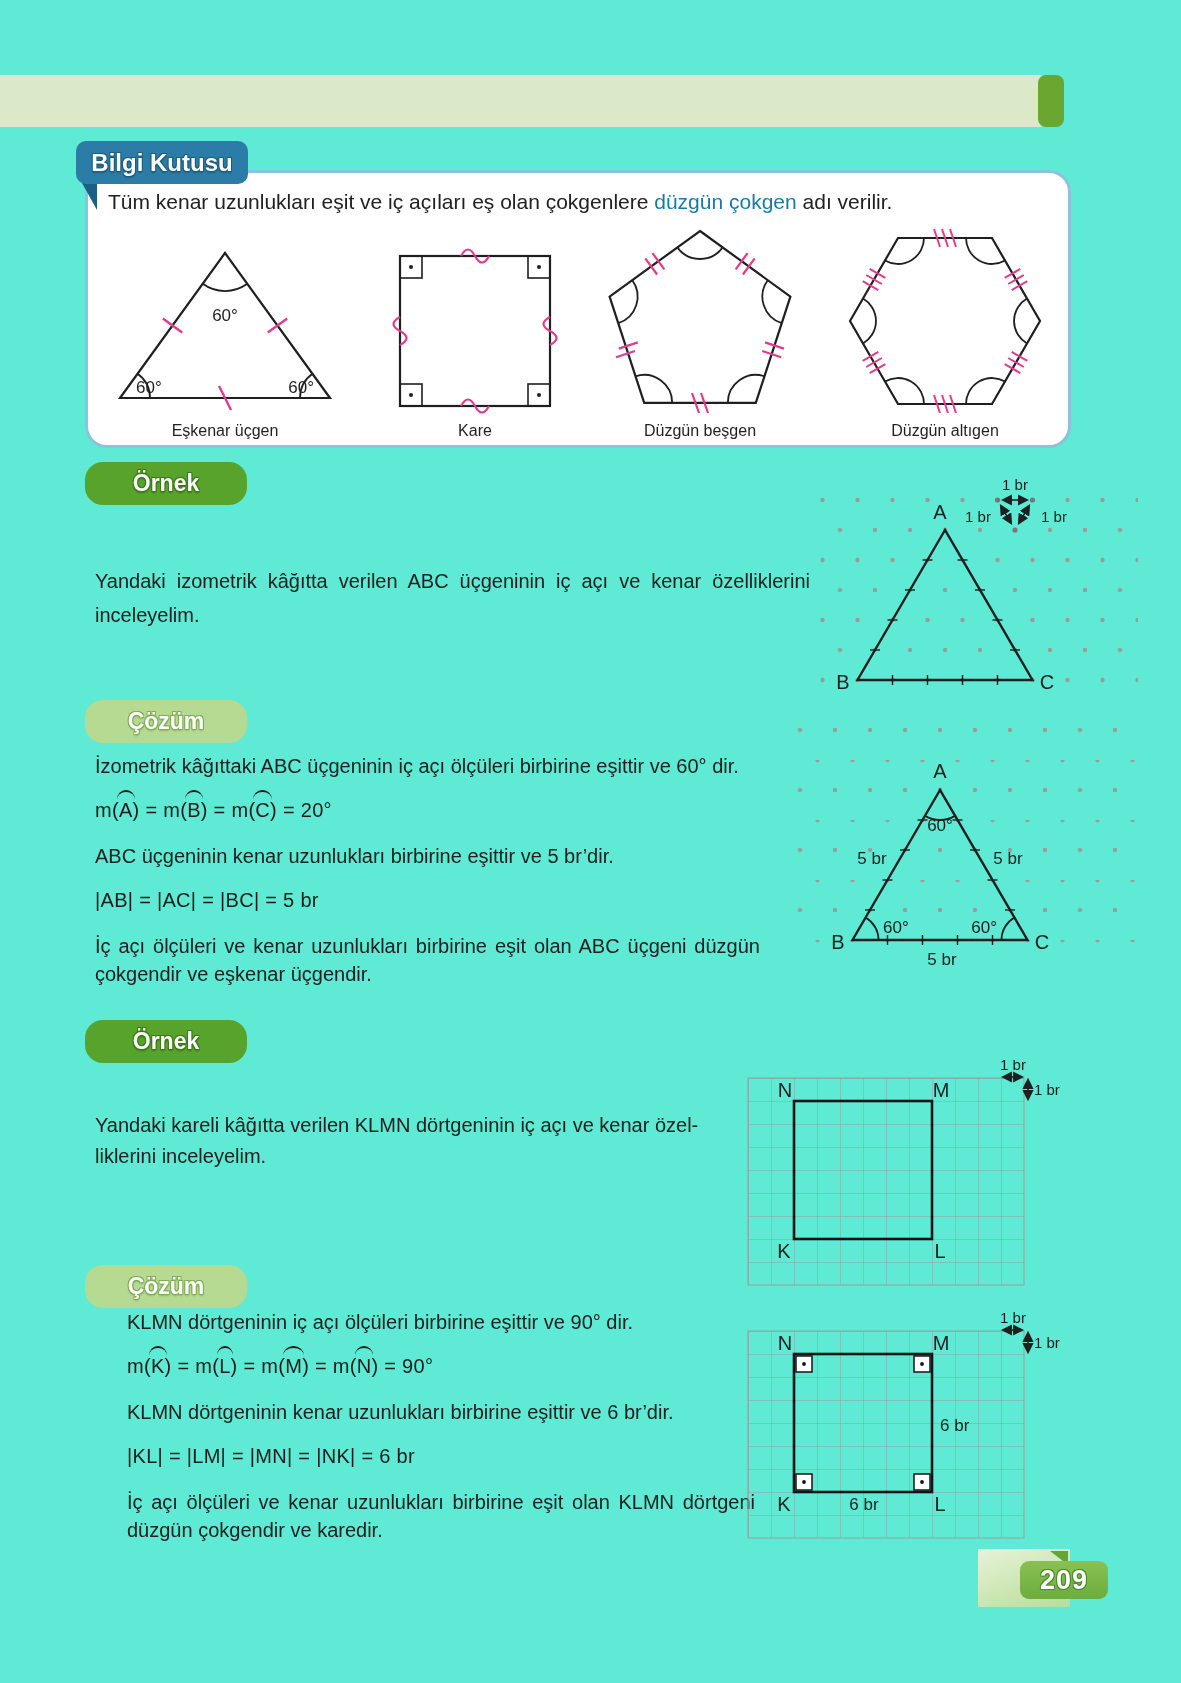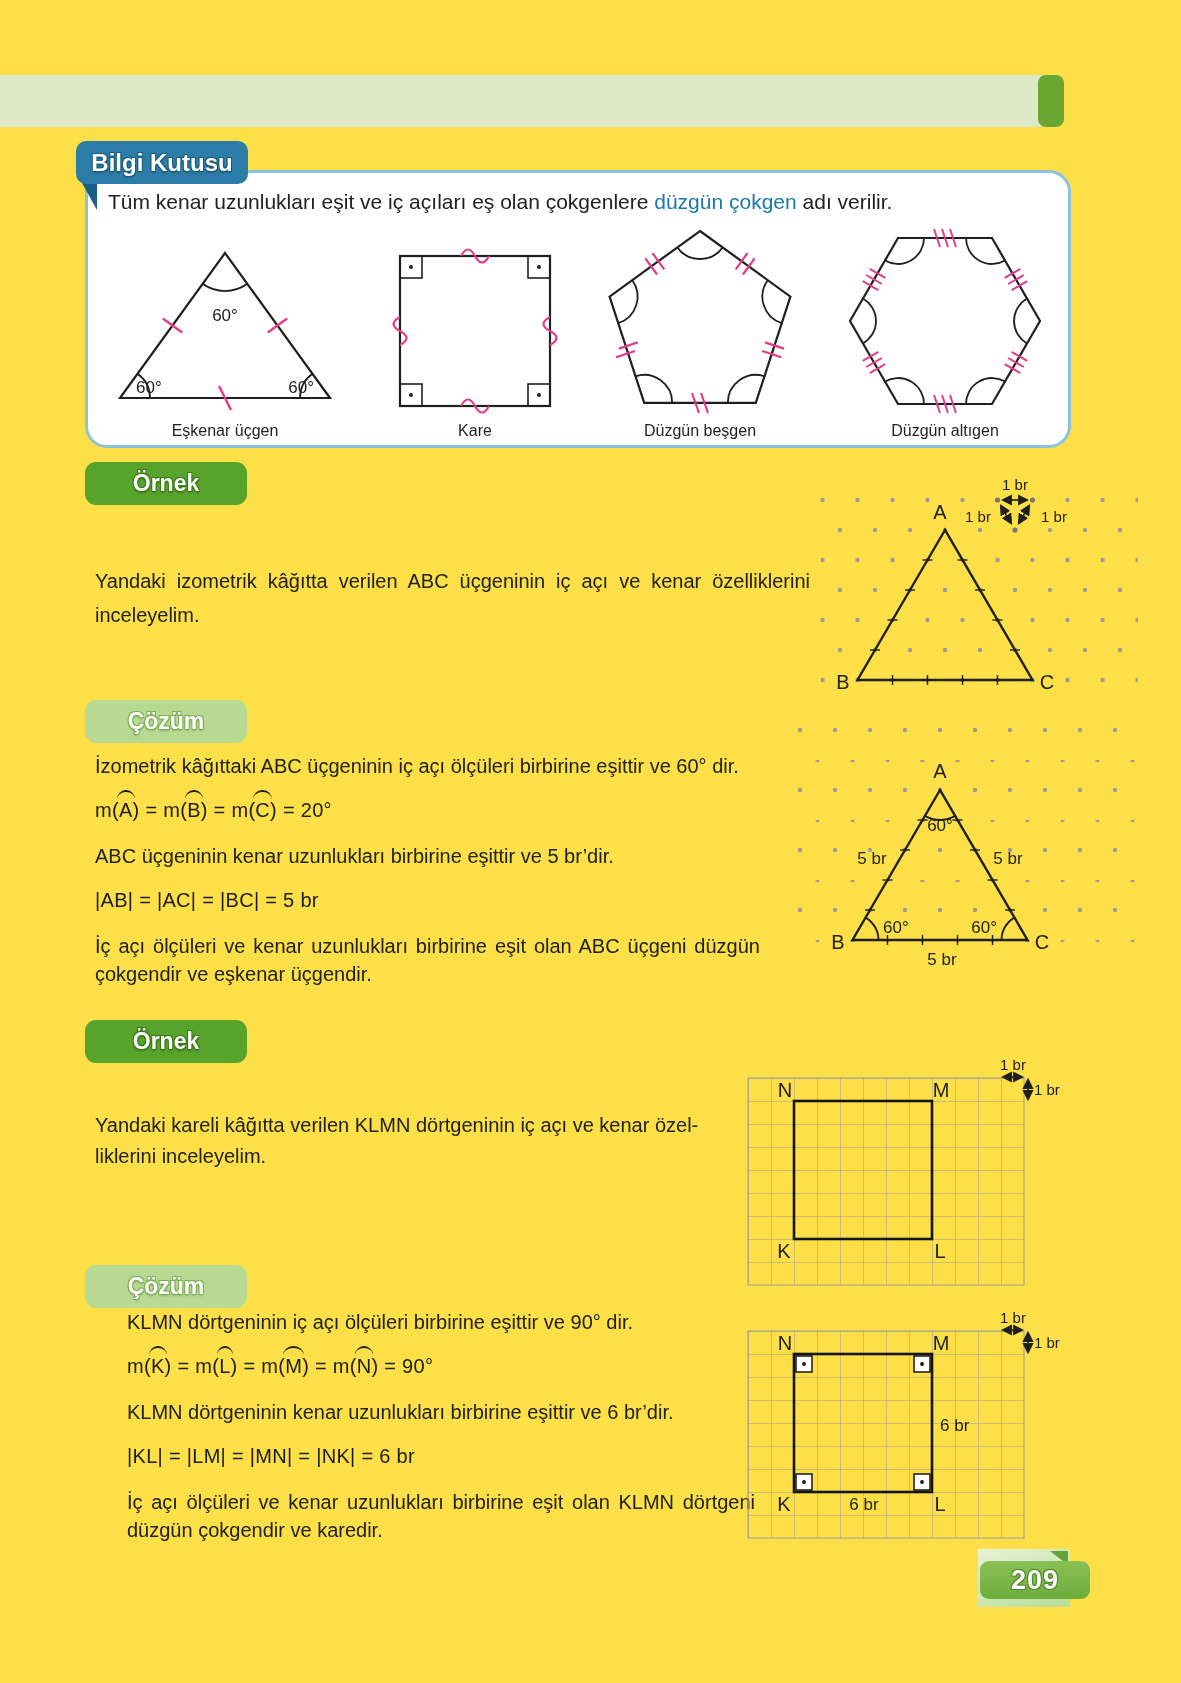--- a/index.html
+++ b/index.html
@@ -1,36 +1,36 @@
 <!DOCTYPE html>
 <html><head>
 <meta charset="utf-8">
 <style>
   html,body{margin:0;padding:0;background:#ffffff;}
   body{font-family:"Liberation Sans", sans-serif;color:#212121;}
-  #page{position:relative;width:1181px;height:1683px;background:#fde047;overflow:hidden;}
+  #page{position:relative;width:1181px;height:1683px;background:#5eead4;overflow:hidden;}
 
   
   .topbar{position:absolute;left:0;top:75px;width:1046px;height:52px;background:#dce9c9;border-radius:0 6px 6px 0;}
   .topbar-tab{position:absolute;left:1038px;top:75px;width:26px;height:52px;background:#69a730;border-radius:8px;}
 
   
   .infobox{position:absolute;left:85px;top:170px;width:980px;height:272px;border:3.5px solid #8cc3dc;border-radius:22px;background:#fff;}
   .info-badge{position:absolute;left:76px;top:141px;width:172px;height:43px;background:#2b7da7;border-radius:10px;z-index:3;
     display:flex;align-items:center;justify-content:center;color:#fff;font-weight:bold;font-size:24px;
     text-shadow:-1px -1px 0 #1c5d7e,1px -1px 0 #1c5d7e,-1px 1px 0 #1c5d7e,1px 1px 0 #1c5d7e,0 2px 2px rgba(0,0,0,.25);}
   .info-wedge{position:absolute;left:82px;top:183px;width:15px;height:27px;background:#195f86;clip-path:polygon(0 0,100% 0,100% 100%);z-index:2;}
   .info-sentence{position:absolute;left:108px;top:190px;width:935px;font-size:21px;}
   .info-sentence .hl{font-weight:normal;color:#187aa9;}
   .shape-row{position:absolute;left:100px;top:232px;width:950px;height:208px;display:flex;justify-content:space-between;align-items:flex-end;}
   .figure{display:flex;flex-direction:column;align-items:center;gap:6px;}
   .figure .caption{font-size:16px;color:#1f1f1f;}
 
   
-  .tag{position:absolute;width:162px;height:43px;border-radius:11px;display:flex;align-items:center;justify-content:center;
+  .tag{position:absolute;width:162px;height:43px;border-radius:18px;display:flex;align-items:center;justify-content:center;
     color:#fff;font-weight:bold;font-size:23px;}
   .tag.ornek{background:#57a32c;text-shadow:-1px -1px 0 #3c7a17,1px -1px 0 #3c7a17,-1px 1px 0 #3c7a17,1px 1px 0 #3c7a17,0 2px 2px rgba(0,0,0,.3);}
   .tag.cozum{background:#b7da92;text-shadow:-1px -1px 0 #7fae54,1px -1px 0 #7fae54,-1px 1px 0 #7fae54,1px 1px 0 #7fae54,0 2px 2px rgba(0,0,0,.2);text-align:right;}
 
   .para{font-size:20px;line-height:1.7;text-align:justify;margin-top:48px;}
   .nowrap{white-space:nowrap;}
   .sol p{margin:0 0 16px;font-size:20px;line-height:1.4;}
   .sol .eq{margin:0 0 18px;}
   .eq{font-size:22px;color:#1c1c1c;letter-spacing:.3px;}
   .hat{position:relative;display:inline-block;}
@@ -38,21 +38,21 @@
     border-top:2px solid #1c1c1c;border-radius:50% 50% 0 0 / 95% 95% 0 0;}
 
   svg text{font-family:"Liberation Sans",sans-serif;fill:#1f1f1f;}
   .vlabel{font-size:20px;}
   .slabel{font-size:17px;}
   .ulabel{font-size:15px;}
 
   
   .pg-glow{position:absolute;left:978px;top:1549px;width:92px;height:58px;background:linear-gradient(160deg,#e7f3d8,#b9dd97);}
   .pg-fold{position:absolute;left:1050px;top:1551px;width:18px;height:14px;background:#66a438;clip-path:polygon(0 0,100% 0,100% 100%);}
-  .pg-badge{position:absolute;left:980px;top:1561px;width:110px;height:38px;border-radius:9px;background:linear-gradient(#8ac055,#6cad3c);
+  .pg-badge{position:absolute;left:1020px;top:1561px;width:88px;height:38px;border-radius:9px;background:linear-gradient(#8ac055,#6cad3c);
     display:flex;align-items:center;justify-content:center;color:#fff;font-weight:bold;font-size:27px;letter-spacing:1px;
     text-shadow:-1px -1px 0 #4e8a2a,1px -1px 0 #4e8a2a,-1px 1px 0 #4e8a2a,1px 1px 0 #4e8a2a;}
 </style>
 </head>
 <body>
 
 <div id="page">
 
   <div class="topbar"></div>
   <div class="topbar-tab"></div>

